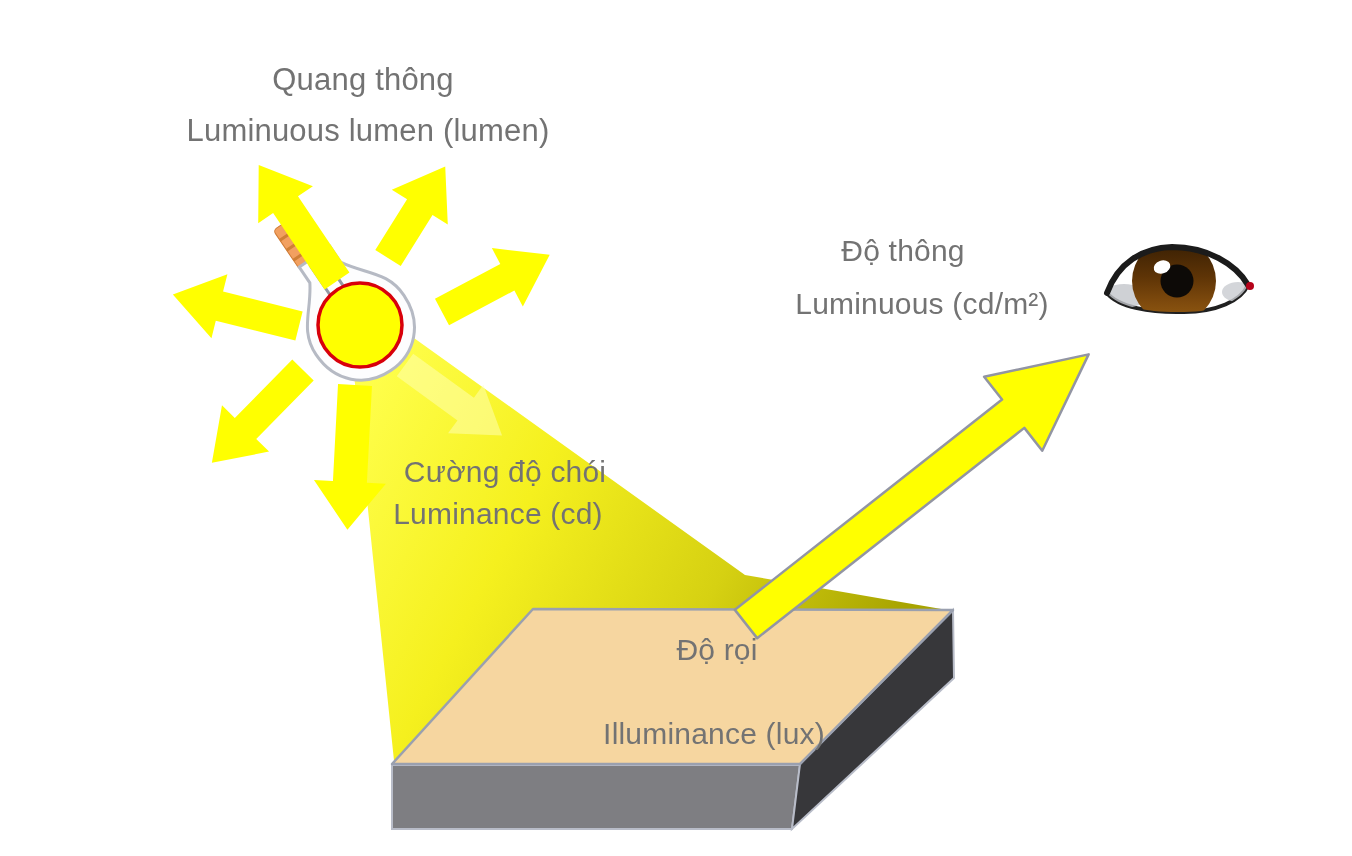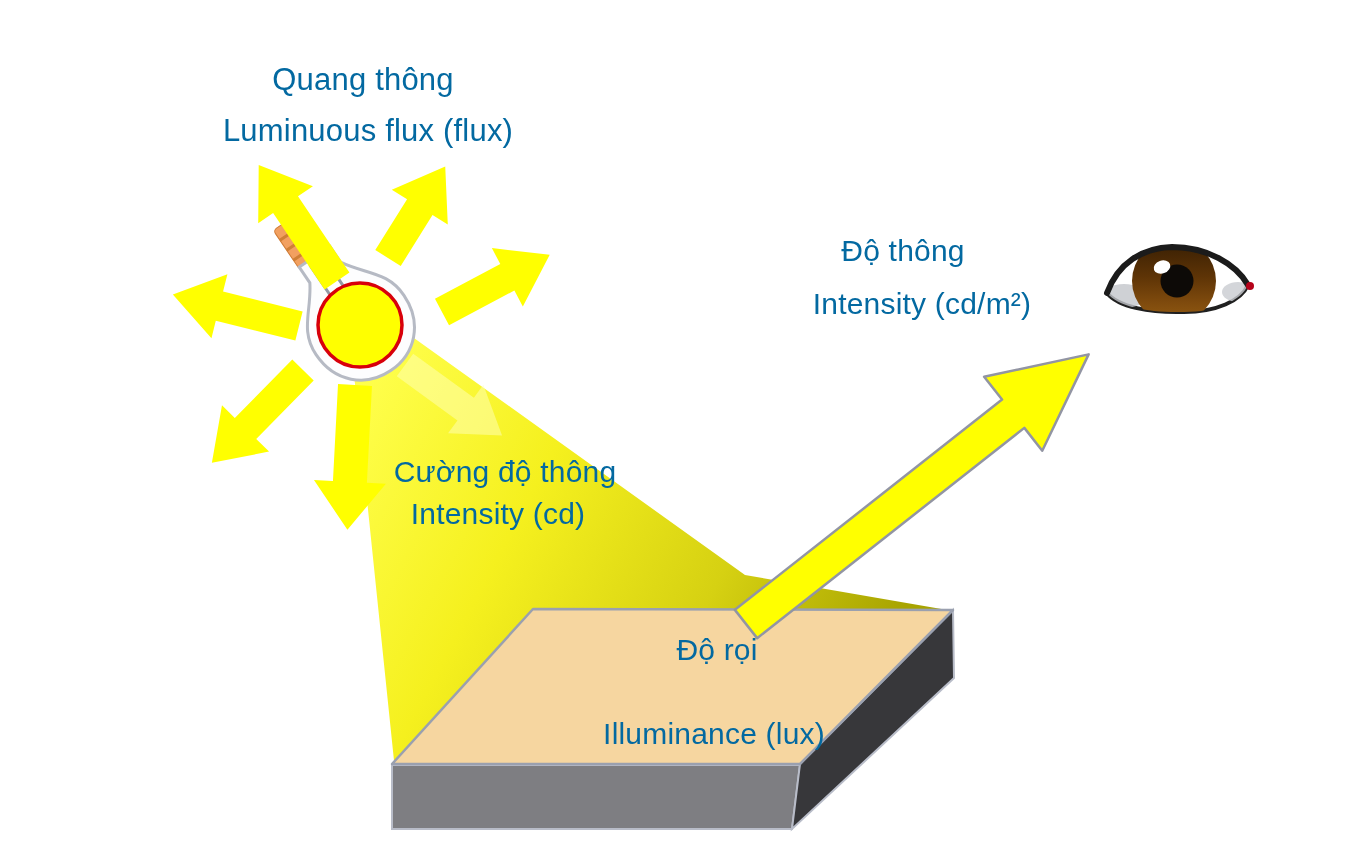--- a/index.html
+++ b/index.html
@@ -4,21 +4,21 @@
 <style>
   html,body{margin:0;padding:0}
   body{
     width:1352px;height:856px;position:relative;overflow:hidden;
     background:#ffffff;
     font-family:"Liberation Sans","DejaVu Sans",sans-serif;
   }
   .stage{position:absolute;left:0;top:0}
   .lbl{
     position:absolute;transform:translate(-50%,-50%);
-    font-size:30px;color:#0369a1;white-space:nowrap;text-align:right;
+    font-size:30px;color:#737373;white-space:nowrap;text-align:right;
     letter-spacing:.2px;
   }
   .lbl.big{font-size:31px}
 </style>
 </head>
 <body>
 
 <svg class="stage" width="1352" height="856" viewBox="0 0 1352 856">
   <defs>
     <linearGradient id="coneGrad" gradientUnits="userSpaceOnUse" x1="380" y1="340" x2="900" y2="615">
@@ -76,22 +76,22 @@
       <circle cx="1174" cy="281" r="42" fill="url(#irisGrad)"></circle>
       <circle cx="1177" cy="281" r="16.5" fill="#0d0a07"></circle>
       <ellipse cx="1162" cy="267" rx="8.5" ry="6.5" fill="#ffffff" transform="rotate(-20 1162 267)"></ellipse>
     </g>
     <path d="M1107,293 C1118,263 1142,248 1172,247 C1207,247 1236,264 1248,285" fill="none" stroke="#1b1b1b" stroke-width="6" stroke-linecap="round"></path>
     <circle cx="1250" cy="286" r="4" fill="#b5021a"></circle>
   </g>
 </svg>
 
 <div class="lbl big" style="left:363px;top:80px">Quang thông</div>
-<div class="lbl big" style="left:368px;top:131px">Luminuous flux (flux)</div>
+<div class="lbl big" style="left:368px;top:131px">Luminuous lumen (lumen)</div>
 
 <div class="lbl" style="left:903px;top:251px">Độ thông</div>
-<div class="lbl" style="left:922px;top:304px">Intensity (cd/m²)</div>
+<div class="lbl" style="left:922px;top:304px">Luminuous (cd/m²)</div>
 
-<div class="lbl" style="left:505px;top:472px">Cường độ thông</div>
-<div class="lbl" style="left:498px;top:514px">Intensity (cd)</div>
+<div class="lbl" style="left:505px;top:472px">Cường độ chói</div>
+<div class="lbl" style="left:498px;top:514px">Luminance (cd)</div>
 
 <div class="lbl" style="left:717px;top:650px">Độ rọi</div>
 <div class="lbl" style="left:714px;top:734px">Illuminance (lux)</div>
 
 </body></html>

